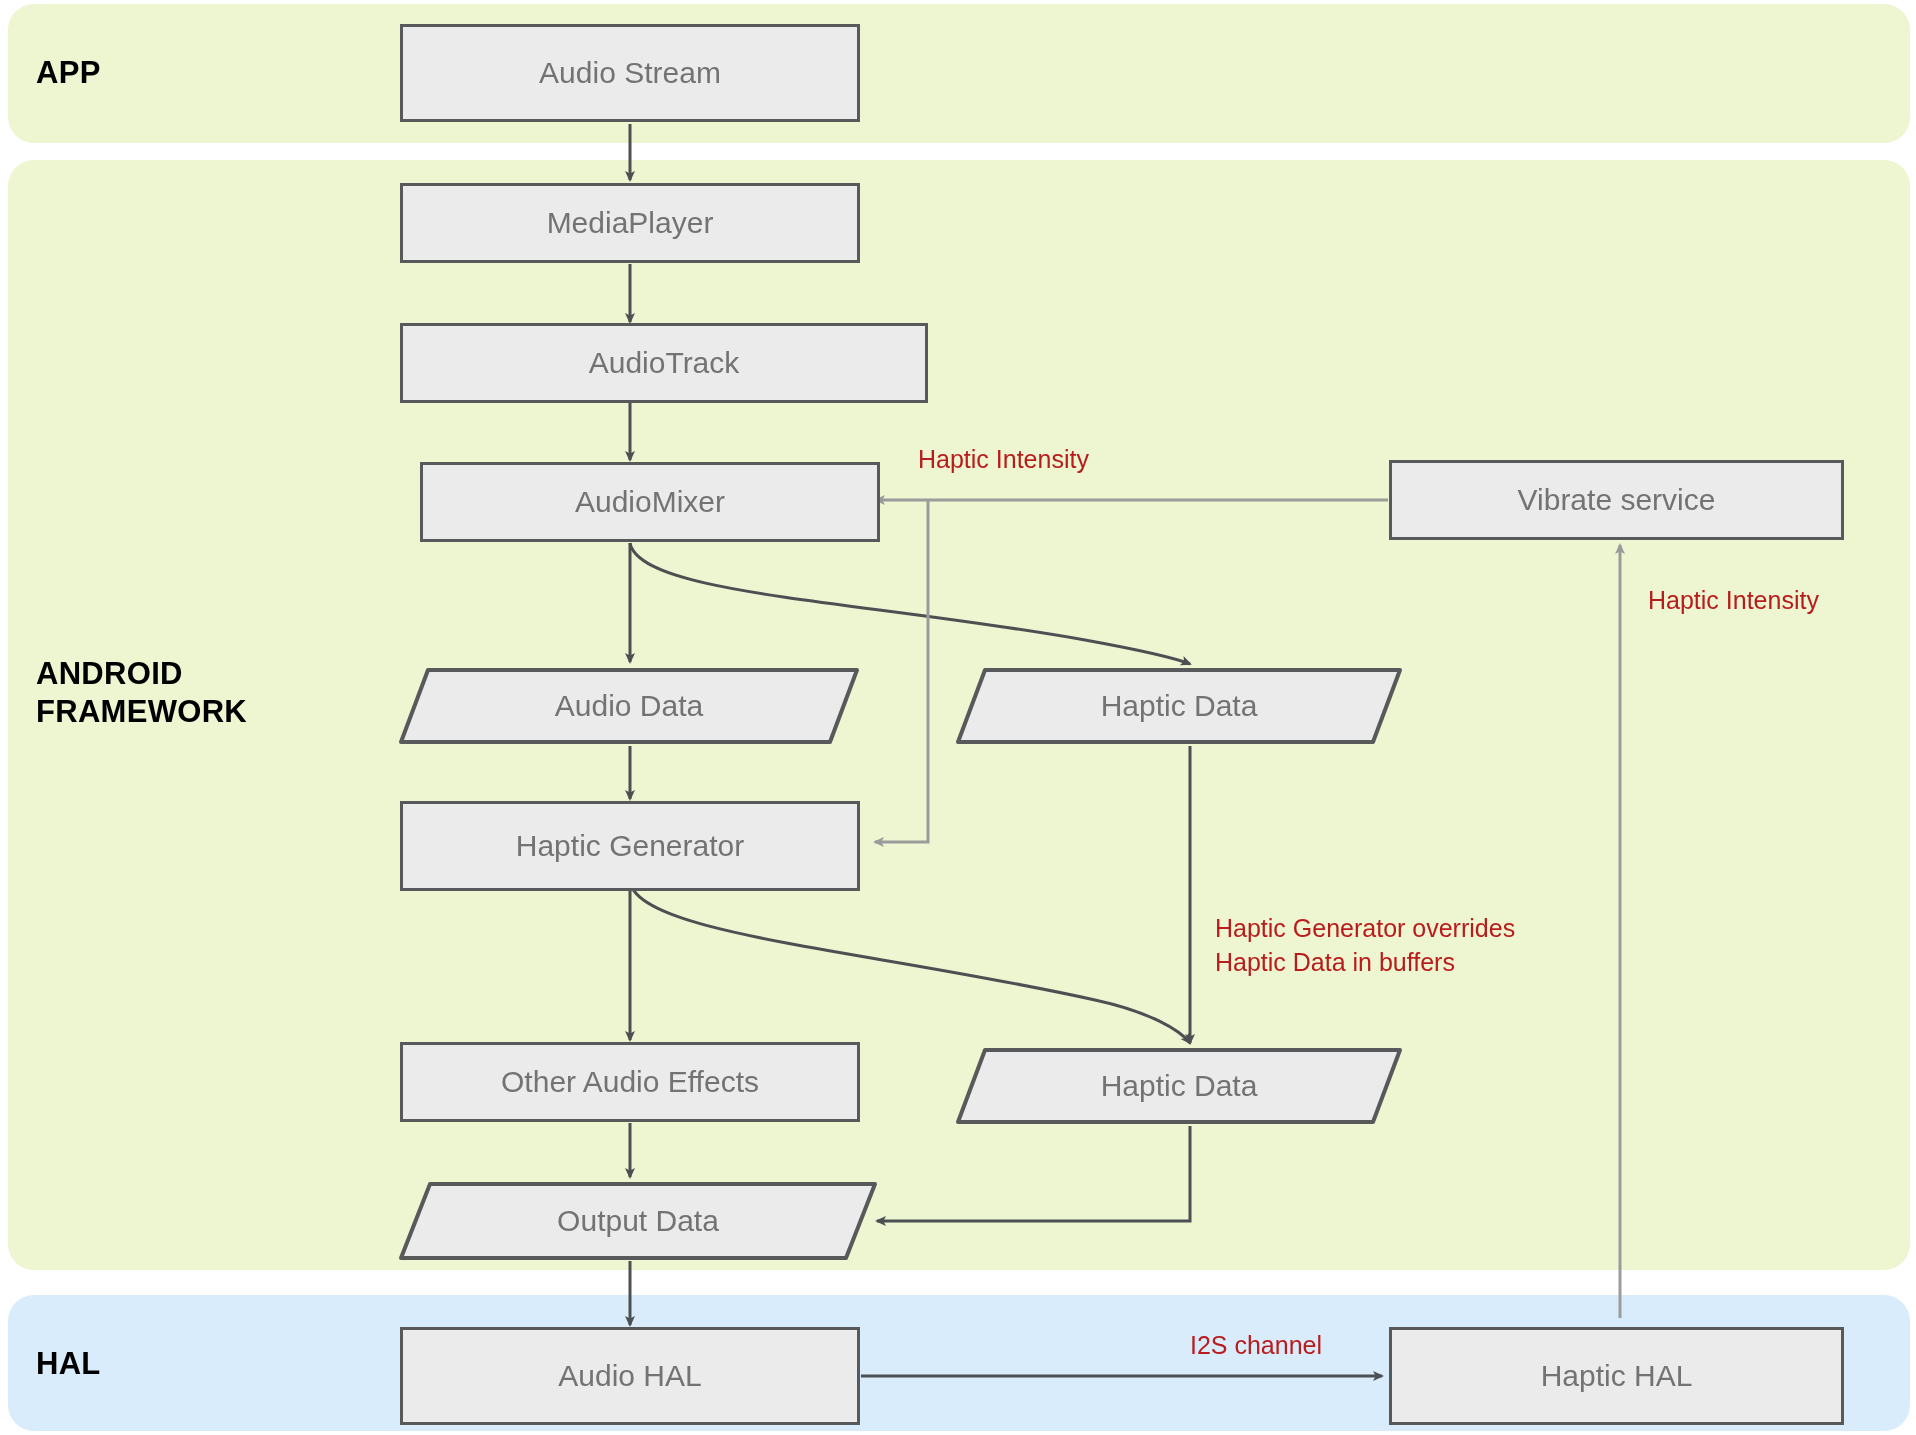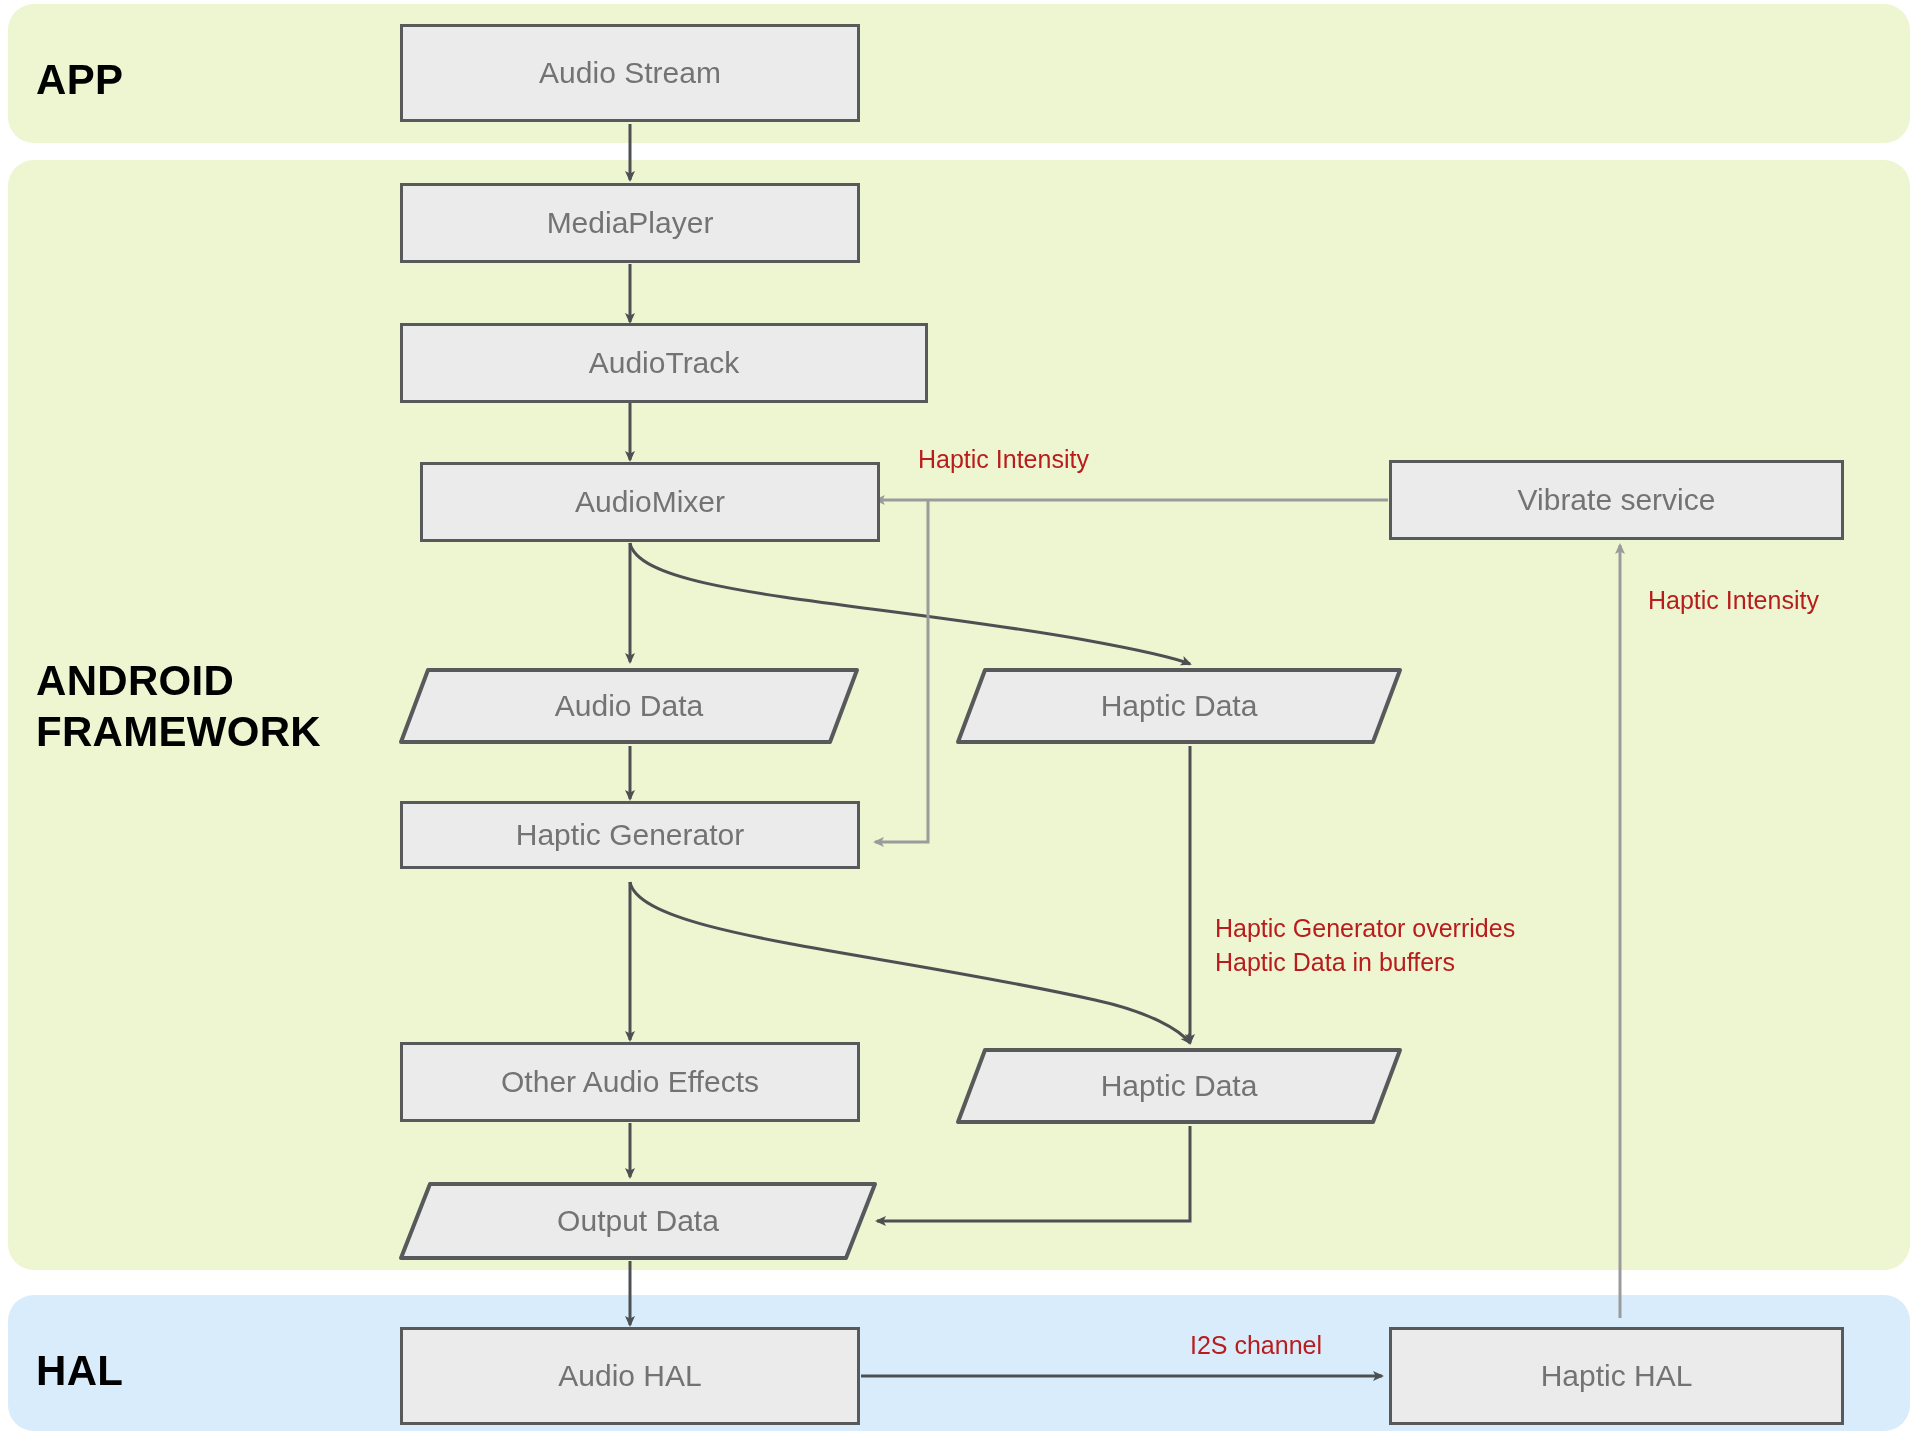--- a/index.html
+++ b/index.html
@@ -17,21 +17,21 @@
     background: #ffffff;
     overflow: hidden;
   }
   .panel {
     position: absolute;
     border-radius: 26px;
   }
   .panel-label {
     position: absolute;
     font-weight: bold;
-    font-size: 42px;
+    font-size: 31px;
     color: #000000;
     letter-spacing: 0.3px;
     line-height: 1.22;
     white-space: pre-line;
   }
   .node {
     position: absolute;
     box-sizing: border-box;
     background: #ebebeb;
     border: 3px solid #58595b;
@@ -165,21 +165,21 @@
     <span class="node-text">Audio Data</span>
   </div>
 
   <div class="node para" style="left:955px; top:667px; width:448px; height:78px;">
     <svg class="para-shape" viewBox="0 0 448 78" preserveAspectRatio="none">
       <polygon points="30,3 445,3 418,75 3,75" fill="#ebebeb" stroke="#58595b" stroke-width="4" stroke-linejoin="round" vector-effect="non-scaling-stroke"></polygon>
     </svg>
     <span class="node-text">Haptic Data</span>
   </div>
 
-  <div class="node" style="left:400px; top:801px; width:460px; height:68px;">
+  <div class="node" style="left:400px; top:801px; width:460px; height:90px;">
     <span class="node-text">Haptic Generator</span>
   </div>
 
   <div class="node" style="left:400px; top:1042px; width:460px; height:80px;">
     <span class="node-text">Other Audio Effects</span>
   </div>
 
   <div class="node para" style="left:955px; top:1047px; width:448px; height:78px;">
     <svg class="para-shape" viewBox="0 0 448 78" preserveAspectRatio="none">
       <polygon points="30,3 445,3 418,75 3,75" fill="#ebebeb" stroke="#58595b" stroke-width="4" stroke-linejoin="round" vector-effect="non-scaling-stroke"></polygon>

